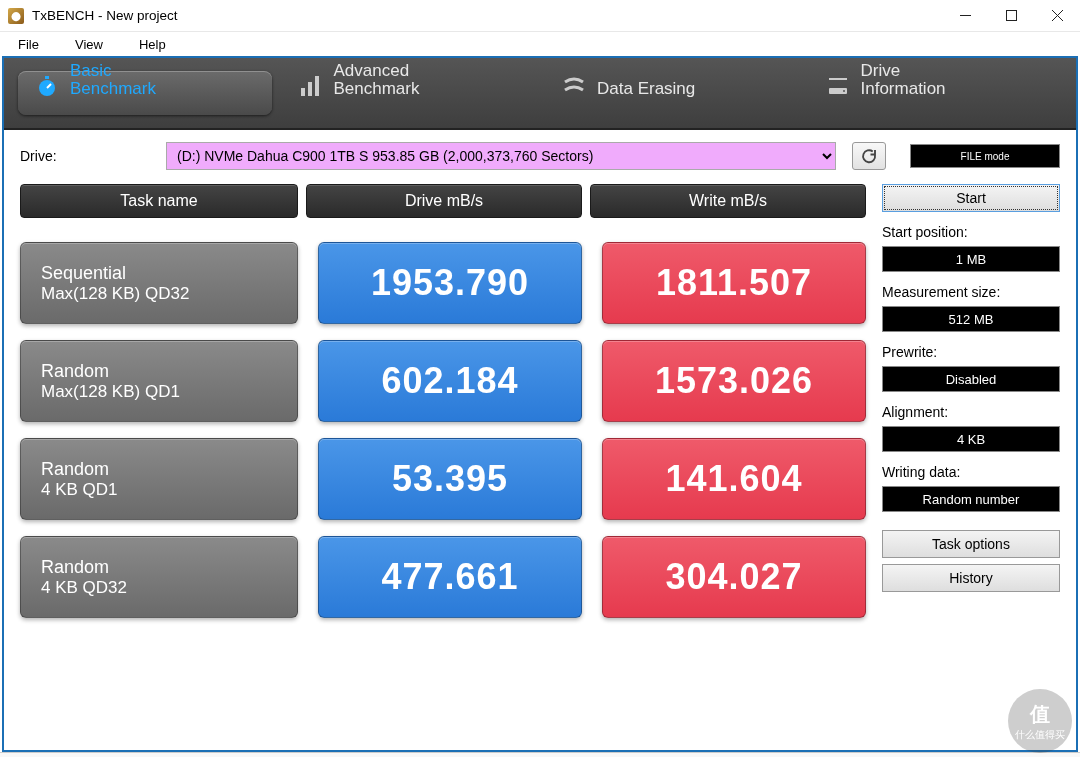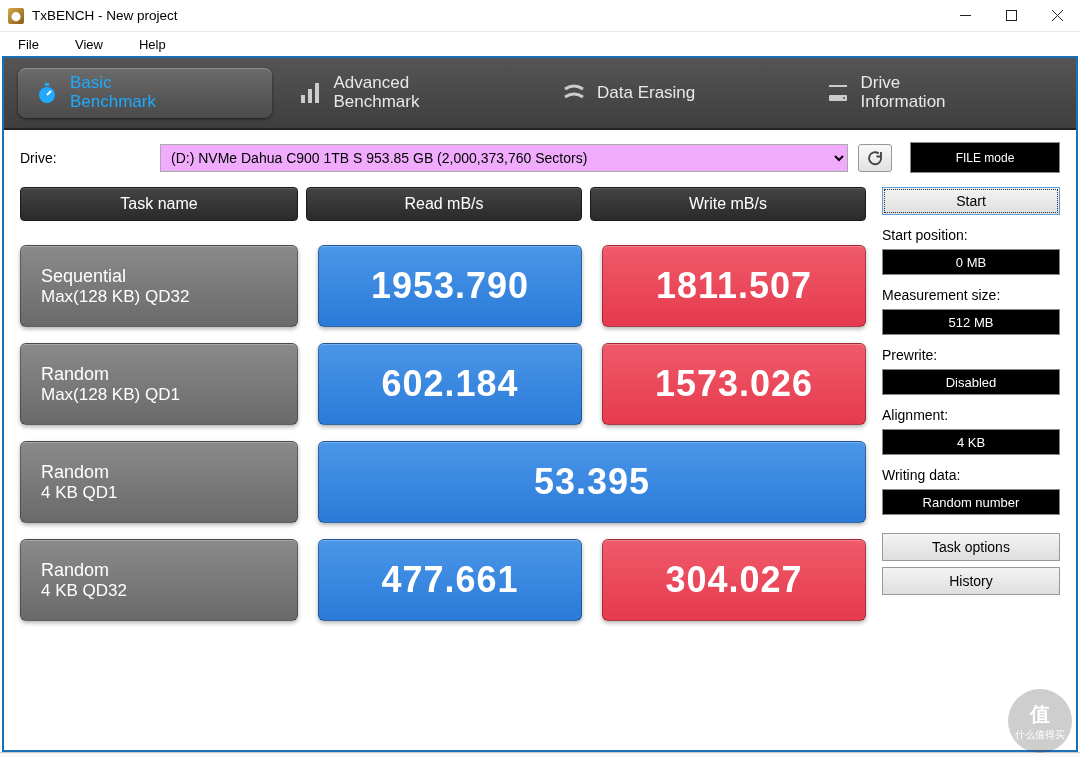--- a/index.html
+++ b/index.html
@@ -15,32 +15,32 @@
 
 
 .menubar { height: 24px; display: flex; align-items: center; padding: 0 8px; gap: 16px; font-size: 13px; background:#fff; }
 .menubar span { padding: 2px 10px; }
 
 
 .frame { border: 2px solid #1b6fb5; margin: 0 2px; height: 696px; background: #fff; display: flex; flex-direction: column; }
 
 
 .tabstrip { height: 72px; background: linear-gradient(#555,#3e3e3e); display: flex; align-items: center; padding: 0 14px; gap: 10px; border-bottom: 2px solid #222; }
-.tab { flex: 1; height: 50px; border-radius: 8px; display: flex; align-items: center; gap: 10px; padding: 0 16px; color: #e8e8e8; font-size: 16px; cursor: pointer; }
+.tab { flex: 1; height: 44px; border-radius: 8px; display: flex; align-items: flex-end; gap: 10px; padding: 16px 16px; color: #e8e8e8; font-size: 16px; cursor: pointer; }
 .tab.active { background: linear-gradient(#6b6b6b,#4a4a4a); box-shadow: inset 0 1px 0 rgba(255,255,255,.25), 0 1px 3px rgba(0,0,0,.6); color: #1fa9ff; }
 .tab .ticon { width: 26px; height: 26px; display:flex; align-items:center; justify-content:center; }
 .tab .tlabel { line-height: 1.1; white-space: pre-line; font-size: 17px; }
 
 
 .content { flex: 1; display: flex; flex-direction: column; padding: 12px 16px 0 16px; }
-.driverow { display: flex; align-items: center; gap: 10px; margin-bottom: 14px; }
+.driverow { display: flex; align-items: center; gap: 16px; margin-bottom: 14px; }
 .driverow .lbl { font-size: 14px; width: 130px; }
 .driverow select { flex: 1; height: 28px; font-size: 14px; border: 1px solid #aaa; padding: 0 6px; background:#f0abfc; }
 .reset-btn { width: 34px; height: 28px; border: 1px solid #999; border-radius: 3px; background: linear-gradient(#f8f8f8,#e2e2e2); display:flex; align-items:center; justify-content:center; }
-.file-mode { width: 150px; height: 31px; background: #000; color: #fff; font-size: 12px; display: flex; align-items: center; justify-content: center; border: 1px solid #888; margin-left: 8px; text-align: center; }
+.file-mode { width: 150px; height: 24px; background: #000; color: #fff; font-size: 10px; display: flex; align-items: center; justify-content: center; border: 1px solid #888; margin-left: 8px; text-align: center; }
 
 
 .body { flex: 1; display: flex; gap: 16px; }
 .results { flex: 1; }
 .sidebar { width: 178px; display: flex; flex-direction: column; gap: 6px; }
 
 
 .hdr { display: flex; gap: 8px; margin-bottom: 24px; }
 .hdr div { background: linear-gradient(#444,#2a2a2a); color: #fff; font-size: 16px; height: 34px; display: flex; align-items: center; justify-content: center; border-radius: 4px; border:1px solid #1a1a1a; box-shadow: inset 0 1px 0 rgba(255,255,255,.15);}
 .hdr .h0 { width: 278px; }
@@ -159,21 +159,21 @@
           </svg>
       </div>
       <div class="file-mode">FILE mode</div>
     </div>
 
     <div class="body">
 
       <div class="results">
         <div class="hdr">
           <div class="h0">Task name</div>
-          <div class="h1">Read mB/s</div>
+          <div class="h1">Drive mB/s</div>
           <div class="h2">Write mB/s</div>
         </div>
 
         <div class="row">
           <div class="cell taskcell">
             <div class="t1">Sequential</div>
             <div class="t2">Max(128 KB) QD32</div>
           </div>
           <div class="cell valcell readcell">1953.790</div>
           <div class="cell valcell writecell">1811.507</div>
@@ -187,37 +187,38 @@
           <div class="cell valcell readcell">602.184</div>
           <div class="cell valcell writecell">1573.026</div>
         </div>
 
         <div class="row">
           <div class="cell taskcell">
             <div class="t1">Random</div>
             <div class="t2">4 KB QD1</div>
           </div>
           <div class="cell valcell readcell">53.395</div>
+          <div class="cell valcell writecell">141.604</div>
         </div>
 
         <div class="row">
           <div class="cell taskcell">
             <div class="t1">Random</div>
             <div class="t2">4 KB QD32</div>
           </div>
           <div class="cell valcell readcell">477.661</div>
           <div class="cell valcell writecell">304.027</div>
         </div>
       </div>
 
       <div class="sidebar">
         <div class="side-btn focus">Start</div>
 
         <div class="side-lbl">Start position:</div>
-        <div class="side-val">0 MB</div>
+        <div class="side-val">1 MB</div>
 
         <div class="side-lbl">Measurement size:</div>
         <div class="side-val">512 MB</div>
 
         <div class="side-lbl">Prewrite:</div>
         <div class="side-val">Disabled</div>
 
         <div class="side-lbl">Alignment:</div>
         <div class="side-val">4 KB</div>
 

